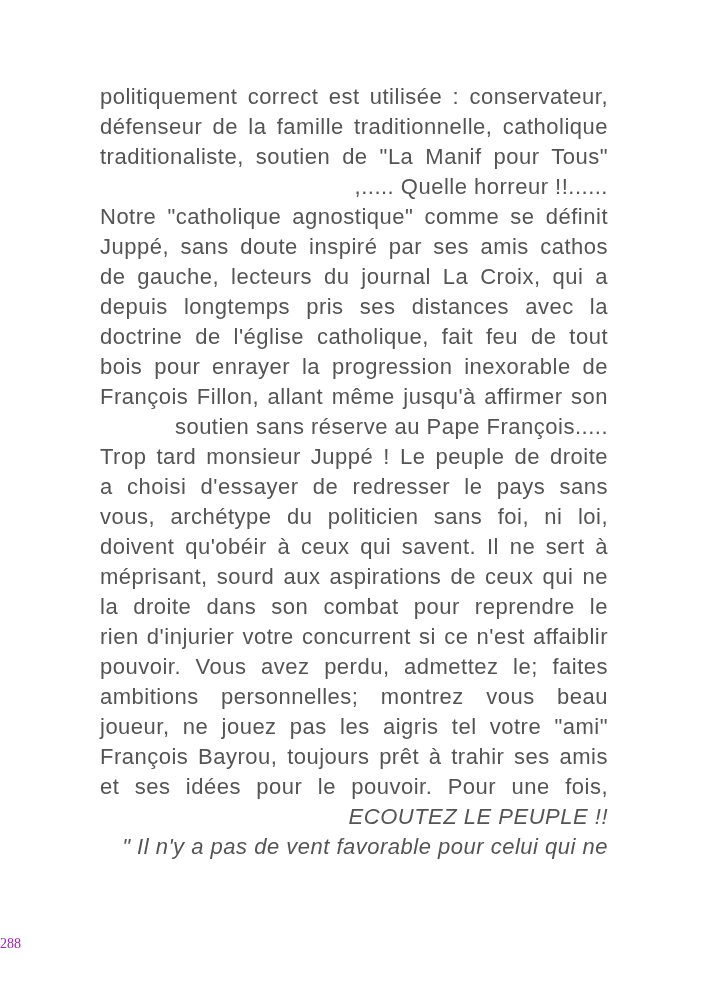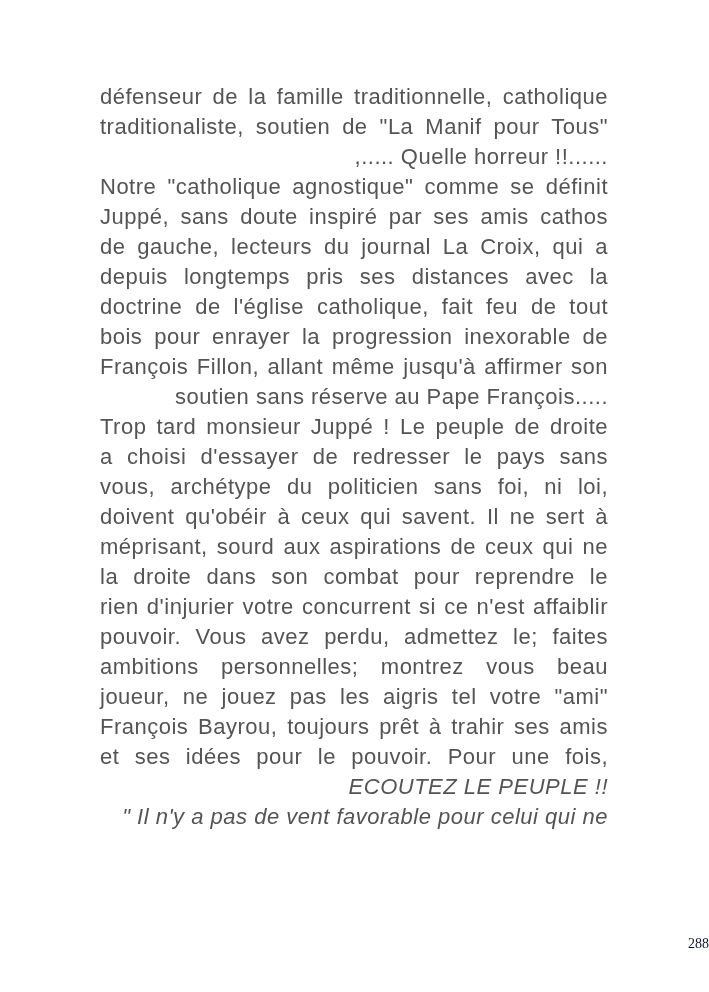--- a/index.html
+++ b/index.html
@@ -35,31 +35,32 @@
     text-align-last: justify;
   }
   .line.ital {
     font-style: italic;
   }
   .page-number {
     position: absolute;
     left: 0;
     top: 936px;
     width: 709px;
-    text-align: right;
+    text-align: left;
     font-family: "Liberation Serif", serif;
     font-size: 14px;
-    color: #0f172a;
+    color: #a21caf;
   }
 </style>
 </head>
 <body>
 
 <div class="page">
   <div class="text-block">
+    <div class="line jst">politiquement correct est utilisée : conservateur,</div>
     <div class="line jst">défenseur de la famille traditionnelle, catholique</div>
     <div class="line jst">traditionaliste, soutien de "La Manif pour Tous"</div>
     <div class="line">,..... Quelle horreur !!......</div>
     <div class="line jst">Notre "catholique agnostique" comme se définit</div>
     <div class="line jst">Juppé, sans doute inspiré par ses amis cathos</div>
     <div class="line jst">de gauche, lecteurs du journal La Croix, qui a</div>
     <div class="line jst">depuis longtemps pris ses distances avec la</div>
     <div class="line jst">doctrine de l'église catholique, fait feu de tout</div>
     <div class="line jst">bois pour enrayer la progression inexorable de</div>
     <div class="line jst">François Fillon, allant même jusqu'à affirmer son</div>

